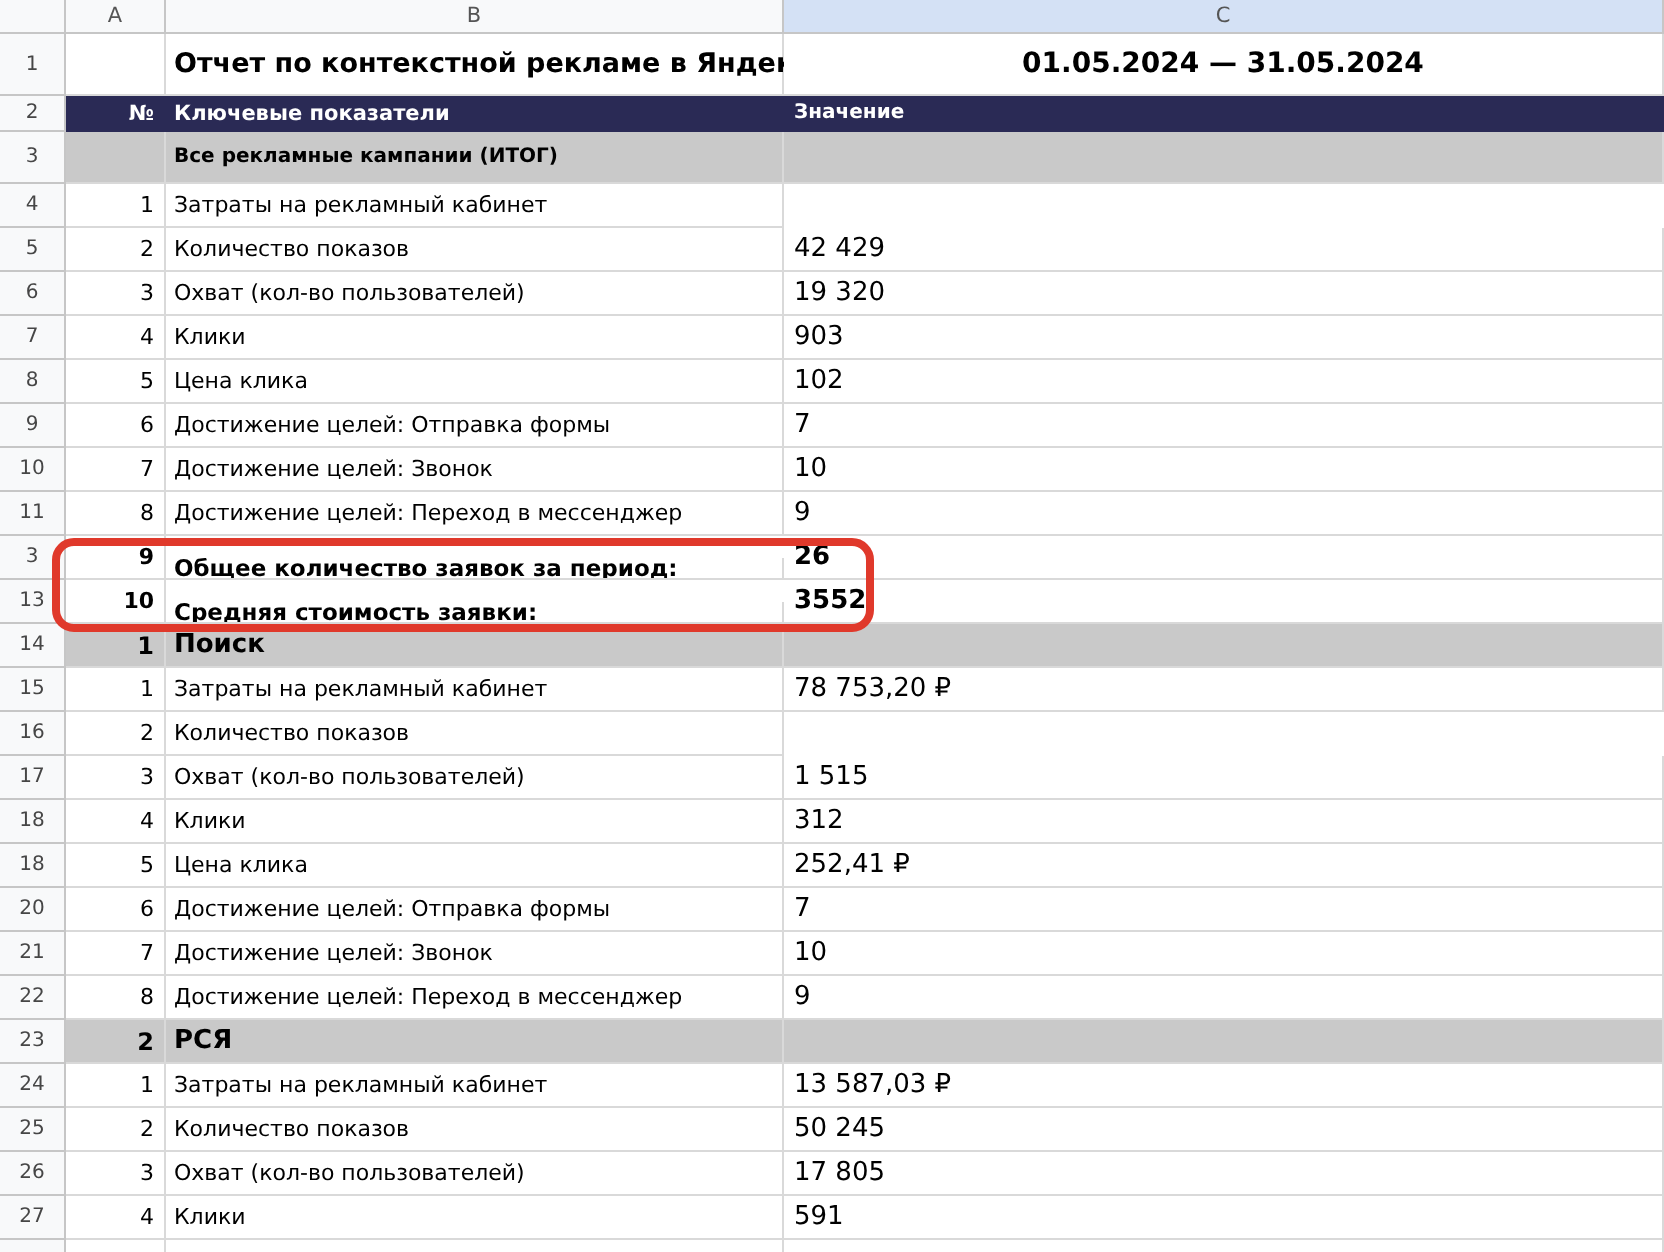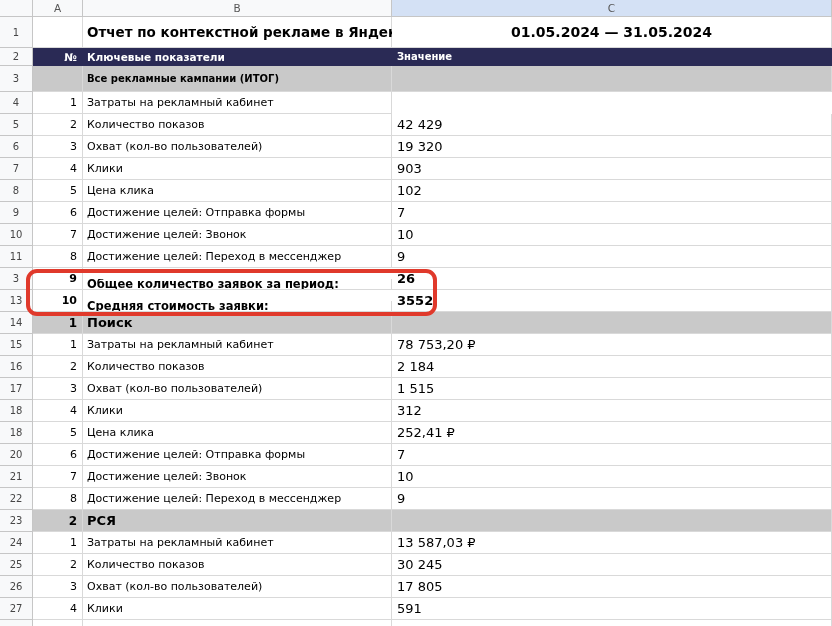--- a/index.html
+++ b/index.html
@@ -195,21 +195,20 @@
       <div class="row data">
         <div class="cell n">15</div>
         <div class="cell a">1</div>
         <div class="cell b">Затраты на рекламный кабинет</div>
         <div class="cell c">78 753,20 ₽</div>
       </div>
       <div class="row data">
         <div class="cell n">16</div>
         <div class="cell a">2</div>
         <div class="cell b">Количество показов</div>
-        <div class="cell c">2 184</div>
       </div>
       <div class="row data">
         <div class="cell n">17</div>
         <div class="cell a">3</div>
         <div class="cell b">Охват (кол-во пользователей)</div>
         <div class="cell c">1 515</div>
       </div>
       <div class="row data">
         <div class="cell n">18</div>
         <div class="cell a">4</div>
@@ -249,21 +248,21 @@
       <div class="row data">
         <div class="cell n">24</div>
         <div class="cell a">1</div>
         <div class="cell b">Затраты на рекламный кабинет</div>
         <div class="cell c">13 587,03 ₽</div>
       </div>
       <div class="row data">
         <div class="cell n">25</div>
         <div class="cell a">2</div>
         <div class="cell b">Количество показов</div>
-        <div class="cell c">30 245</div>
+        <div class="cell c">50 245</div>
       </div>
       <div class="row data">
         <div class="cell n">26</div>
         <div class="cell a">3</div>
         <div class="cell b">Охват (кол-во пользователей)</div>
         <div class="cell c">17 805</div>
       </div>
       <div class="row data">
         <div class="cell n">27</div>
         <div class="cell a">4</div>

